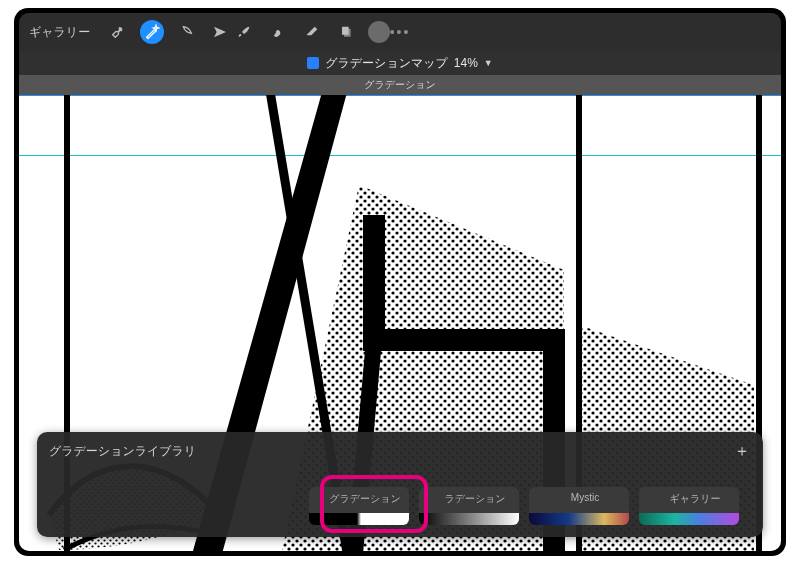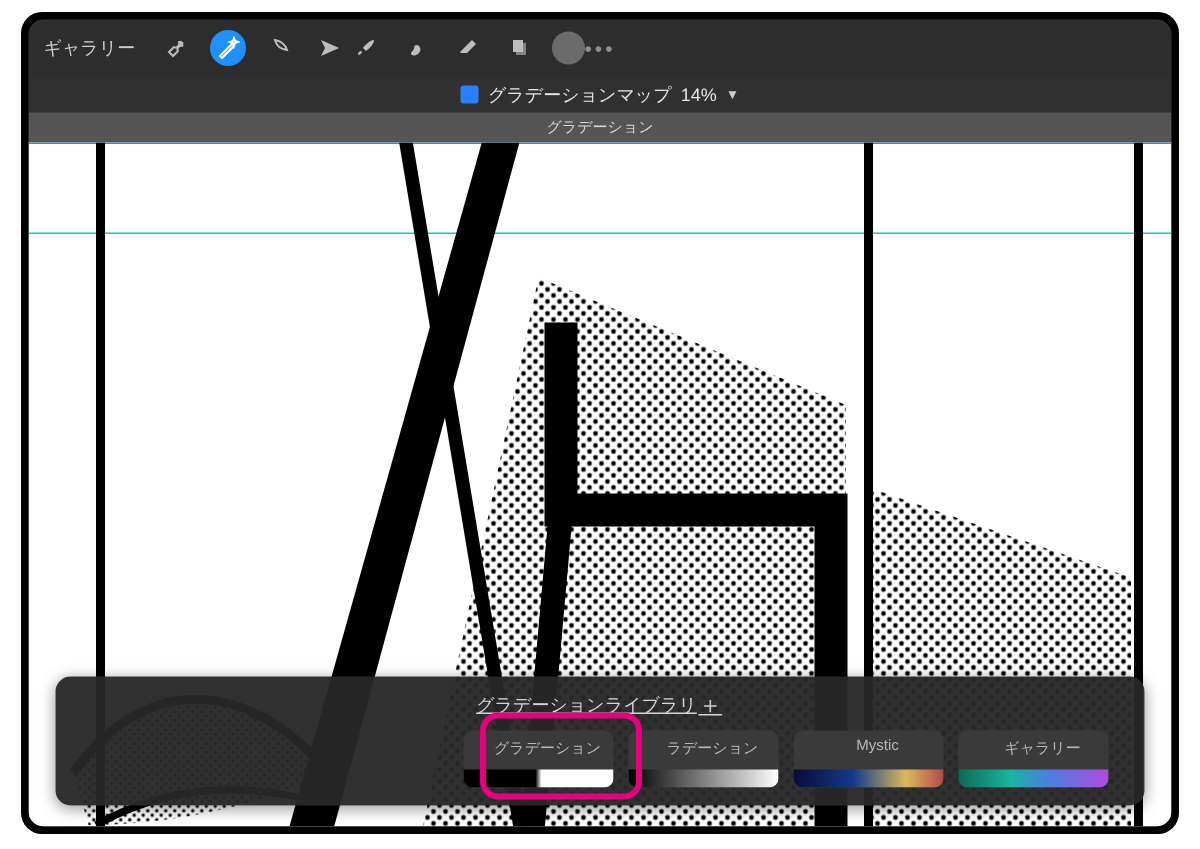--- a/index.html
+++ b/index.html
@@ -48,21 +48,21 @@
   }
   .canvas .blue-top { position:absolute; left:0; right:0; top:0; height:1px; background:#1e90ff;}
   .canvas .teal-line { position:absolute; left:0; right:0; top:60px; height:1px; background:#14c6c6;}
   .canvas svg.art { position:absolute; left:0; top:0; width:100%; height:100%; }
   
   .panel {
     position:absolute; left:18px; right:18px; bottom:14px;
     background: rgba(40,40,40,0.96); border-radius:10px; padding:10px 12px 12px;
     color:#d6d6d6; box-shadow: 0 2px 10px rgba(0,0,0,0.4);
   }
-  .panel-head { display:flex; align-items:center; justify-content:center; font-size:12px; margin-bottom:8px;text-decoration:underline;}
+  .panel-head { display:flex; align-items:center; justify-content:space-between; font-size:12px; margin-bottom:27px;}
   .plus { width:18px; height:18px; display:flex; align-items:center; justify-content:center; color:#cfcfcf; font-size:16px; }
   .swrow { display:flex; gap:10px; padding-left: 260px; }
   .sw {
     width: 100px; height: 38px; background:#3a3a3a; border-radius:6px;
     display:flex; flex-direction:column; justify-content:flex-end; overflow:hidden;
     position:relative;
   }
   .sw .lbl { position:absolute; top:5px; left:12px; right:0; text-align:center; font-size:10px; color:#b8b8b8;}
   .sw .grad { height:12px; width:100%; }
   .grad-bw { background: linear-gradient(90deg, #000 0%, #000 48%, #fff 52%, #fff 100%); }

